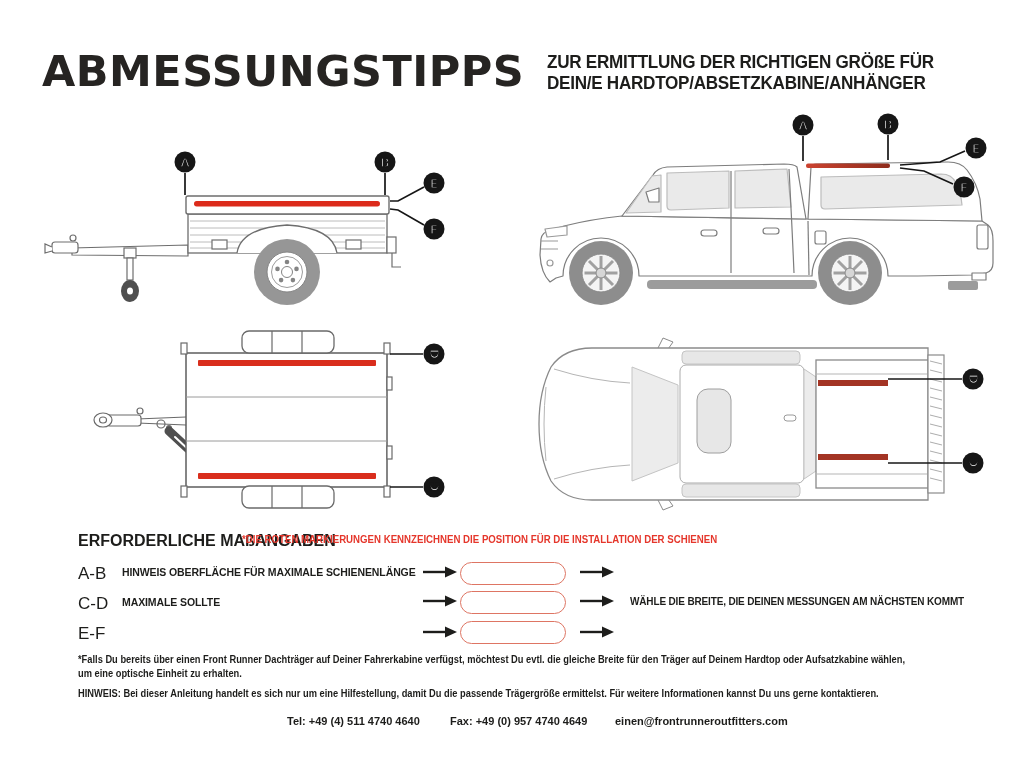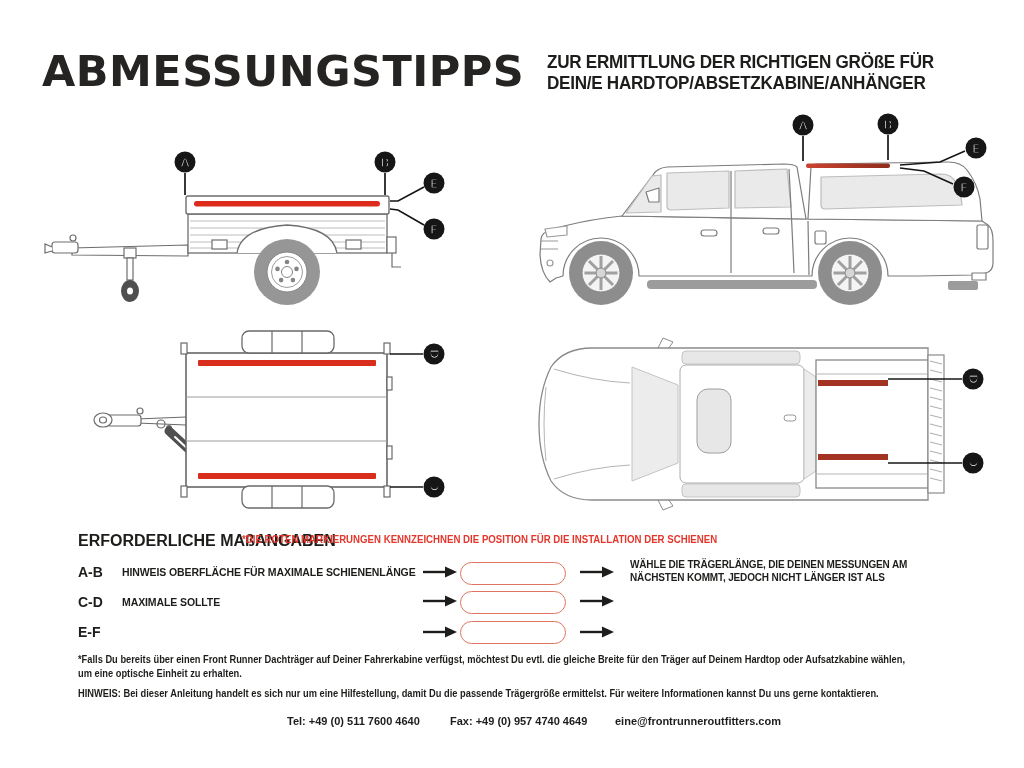--- a/index.html
+++ b/index.html
@@ -8,21 +8,21 @@
             font-family:"Liberation Sans",sans-serif; color:#1d1d1b; overflow:hidden; }
   .abs { position:absolute; }
   .title { left:42px; top:46px; font-family:"DejaVu Sans",sans-serif; font-weight:bold;
            font-size:43px; letter-spacing:0.5px; color:#262422; white-space:nowrap; }
   .subtitle { left:547px; top:51px; font-size:19px; font-weight:bold; line-height:21px;
               letter-spacing:-0.3px; transform:scaleX(0.9); transform-origin:left top; white-space:nowrap; }
   .fig { overflow:visible; }
   .m-heading { left:78px; top:532px; font-size:16px; font-weight:bold; white-space:nowrap; }
   .m-note { left:242px; top:532.5px; font-size:10.5px; font-weight:bold; color:#e5362b;
             transform:scaleX(0.92); transform-origin:left top; white-space:nowrap; }
-  .m-key { left:78px; font-size:14px; font-weight:bold; }
+  .m-key { left:78px; font-size:17px; font-weight:normal; }
   .m-desc { left:122px; font-size:10.5px; font-weight:bold; letter-spacing:-0.1px;
             line-height:12.5px; white-space:pre-line; }
   .m-result { left:630px; font-size:10px; font-weight:bold; letter-spacing:-0.15px;
               line-height:13px; white-space:pre-line; }
   .oval { left:460px; width:106px; height:23px; border:1.6px solid #de7563; border-radius:11.5px; background:#fff; }
   .footnote { left:78px; top:653px; font-size:10px; font-weight:bold; line-height:13.5px;
               white-space:pre-line; transform:scaleX(0.93); transform-origin:left top; }
   .hinweis { left:78px; top:688px; font-size:10px; font-weight:bold; white-space:nowrap;
              transform:scaleX(0.93); transform-origin:left top; }
   .contact { top:715px; font-size:11px; font-weight:bold; white-space:nowrap; }
@@ -249,47 +249,46 @@
   <div class="abs m-desc" style="top:566px">HINWEIS OBERFLÄCHE FÜR MAXIMALE SCHIENENLÄNGE</div>
   <svg class="abs" style="left:423px;top:566px" width="34" height="12">
     <line x1="0" y1="6" x2="23" y2="6" stroke="#1d1d1b" stroke-width="2.4"></line>
       <polygon points="22,0.5 34,6 22,11.5" fill="#1d1d1b"></polygon>
   </svg>
   <div class="abs oval" style="top:562px"></div>
   <svg class="abs" style="left:580px;top:566px" width="34" height="12">
     <line x1="0" y1="6" x2="23" y2="6" stroke="#1d1d1b" stroke-width="2.4"></line>
       <polygon points="22,0.5 34,6 22,11.5" fill="#1d1d1b"></polygon>
   </svg>
-  <div class="abs m-result" style="top:558px">WÄHLE DIE TRÄGERLÄNGE, DIE DEINEN MESSUNGEN AM
-NÄCHSTEN KOMMT, JEDOCH NICHT LÄNGER IST ALS</div>
 
   <div class="abs m-key" style="top:594px">C-D</div>
   <div class="abs m-desc" style="top:596px">MAXIMALE SOLLTE</div>
   <svg class="abs" style="left:423px;top:595px" width="34" height="12">
     <line x1="0" y1="6" x2="23" y2="6" stroke="#1d1d1b" stroke-width="2.4"></line>
       <polygon points="22,0.5 34,6 22,11.5" fill="#1d1d1b"></polygon>
   </svg>
   <div class="abs oval" style="top:591px"></div>
   <svg class="abs" style="left:580px;top:595px" width="34" height="12">
     <line x1="0" y1="6" x2="23" y2="6" stroke="#1d1d1b" stroke-width="2.4"></line>
       <polygon points="22,0.5 34,6 22,11.5" fill="#1d1d1b"></polygon>
   </svg>
+  <div class="abs m-result" style="top:595px">WÄHLE DIE BREITE, DIE DEINEN MESSUNGEN AM NÄCHSTEN KOMMT</div>
 
   <div class="abs m-key" style="top:624px">E-F</div>
   <svg class="abs" style="left:423px;top:626px" width="34" height="12">
     <line x1="0" y1="6" x2="23" y2="6" stroke="#1d1d1b" stroke-width="2.4"></line>
       <polygon points="22,0.5 34,6 22,11.5" fill="#1d1d1b"></polygon>
   </svg>
   <div class="abs oval" style="top:621px"></div>
   <svg class="abs" style="left:580px;top:626px" width="34" height="12">
     <line x1="0" y1="6" x2="23" y2="6" stroke="#1d1d1b" stroke-width="2.4"></line>
       <polygon points="22,0.5 34,6 22,11.5" fill="#1d1d1b"></polygon>
   </svg>
 
   <div class="abs footnote">*Falls Du bereits über einen Front Runner Dachträger auf Deiner Fahrerkabine verfügst, möchtest Du evtl. die gleiche Breite für den Träger auf Deinem Hardtop oder Aufsatzkabine wählen,
 um eine optische Einheit zu erhalten.</div>
   <div class="abs hinweis">HINWEIS: Bei dieser Anleitung handelt es sich nur um eine Hilfestellung, damit Du die passende Trägergröße ermittelst. Für weitere Informationen kannst Du uns gerne kontaktieren.</div>
 
-  <div class="abs contact" style="left:287px">Tel: +49 (0) 511 7600 4640</div>
+  <div class="abs contact" style="left:287px">Tel: +49 (4) 511 4740 4640</div>
   <div class="abs contact" style="left:450px">Fax: +49 (0) 957 4740 4649</div>
-  <div class="abs contact" style="left:615px">eine@frontrunneroutfitters.com</div>
+  <div class="abs contact" style="left:615px">einen@frontrunneroutfitters.com</div>
 
 </div>
 
 </body></html>

